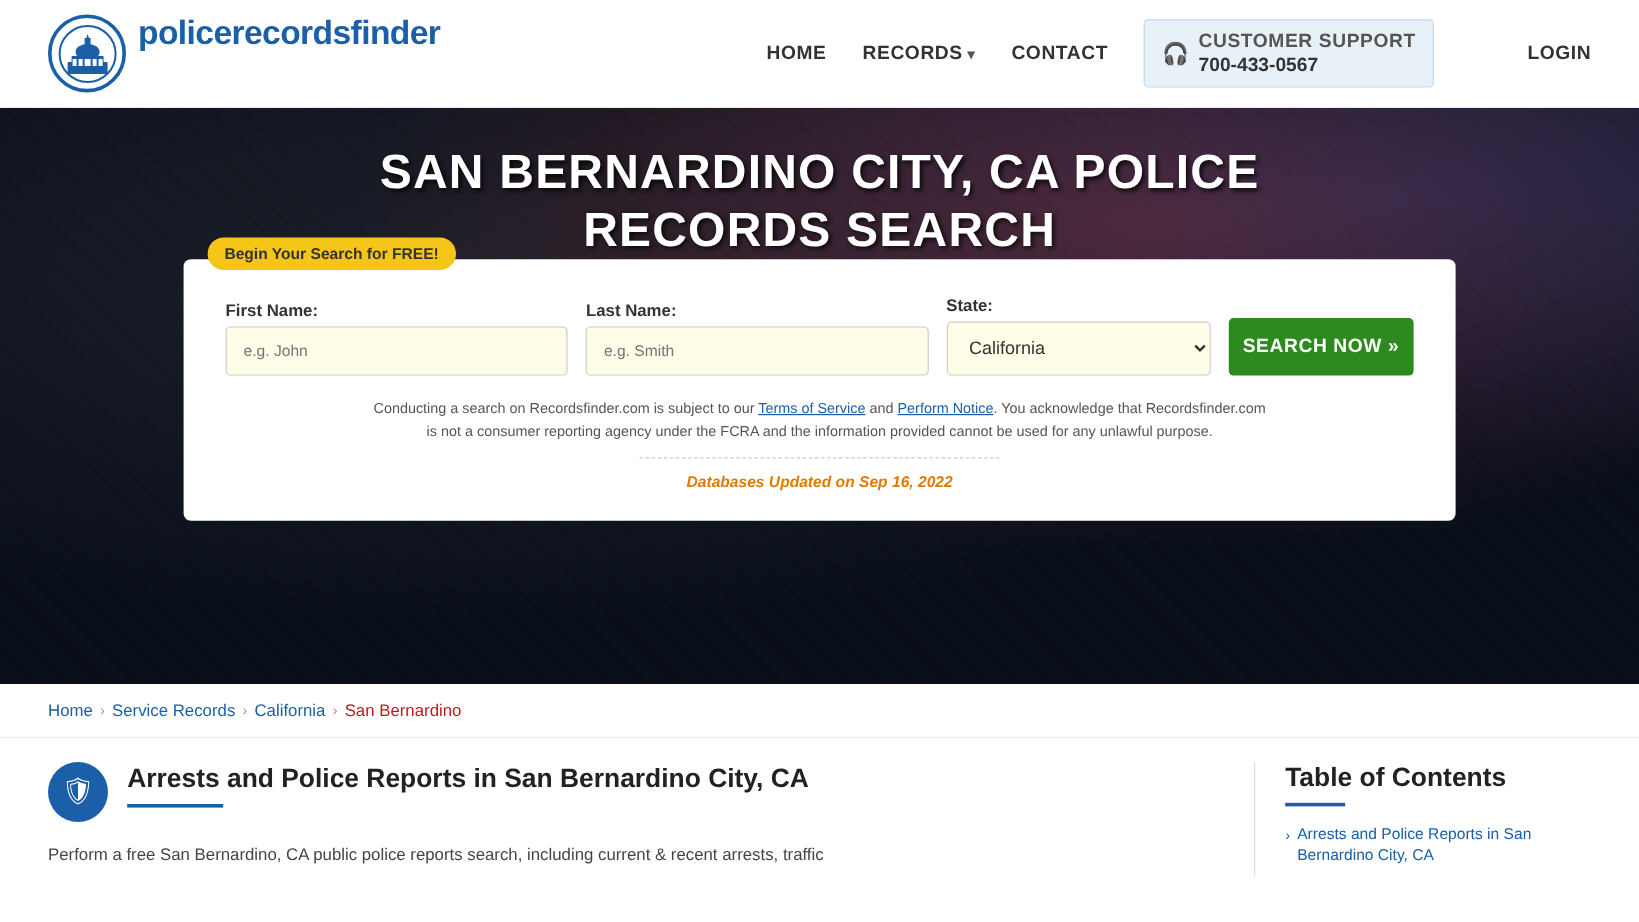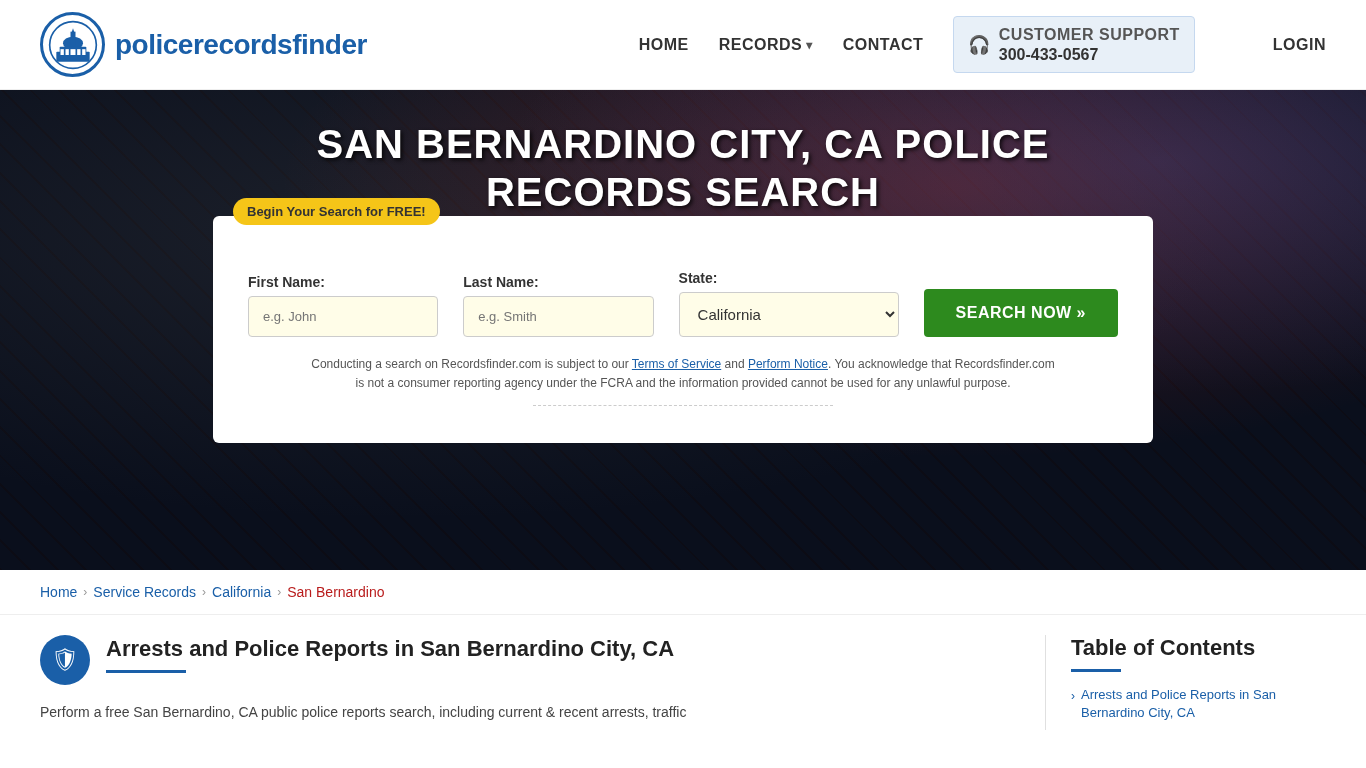--- a/index.html
+++ b/index.html
@@ -10,21 +10,21 @@
       background: #fff;
       display: flex;
       align-items: center;
       justify-content: space-between;
       padding: 10px 40px;
       border-bottom: 1px solid #eee;
       height: 90px;
     }
     .logo-area {
       display: flex;
-      align-items: center;
+      align-items: flex-start;
       gap: 10px;
     }
     .logo-circle {
       width: 65px;
       height: 65px;
       border-radius: 50%;
       border: 3px solid #1a5fa8;
       background: #fff;
       display: flex;
       align-items: center;
@@ -145,42 +145,41 @@
       text-shadow: 2px 2px 4px rgba(0,0,0,0.8);
       letter-spacing: 1px;
       line-height: 1.2;
       max-width: 900px;
       z-index: 1;
     }
     .search-box {
       background: #fff;
       border-radius: 6px;
       padding: 30px 35px 25px;
-      width: 940px;
+      width: 1060px;
       max-width: 95%;
       z-index: 1;
       position: relative;
     }
     .free-badge {
       position: absolute;
       top: -18px;
       left: 20px;
       background: #f5c518;
       color: #333;
       font-size: 13px;
       font-weight: 700;
       padding: 6px 14px;
       border-radius: 20px;
     }
     .search-fields {
       display: flex;
       align-items: flex-end;
-      gap: 25px;
+      gap: 15px;
       margin-bottom: 18px;
-      margin-top: 24px;
     }
     .field-group {
       display: flex;
       flex-direction: column;
       gap: 6px;
     }
     .field-group label {
       font-size: 14px;
       font-weight: 600;
       color: #333;
@@ -205,21 +204,21 @@
       background: #fffde8;
       color: #333;
       width: 100%;
       cursor: pointer;
     }
     .search-now-btn {
       background: #2d8a1e;
       color: #fff;
       border: none;
       border-radius: 4px;
-      padding: 13px 32px;
+      padding: 13px 12px;
       font-size: 16px;
       font-weight: 700;
       cursor: pointer;
       letter-spacing: 0.5px;
       white-space: nowrap;
       height: 48px;
     }
     .disclaimer {
       font-size: 12px;
       color: #555;
@@ -388,21 +387,21 @@
     <a class="nav-link" href="#">HOME</a>
     <a class="nav-link records-link" href="#">
       <span>RECORDS</span>
       <span class="chevron-down">▾</span>
     </a>
     <a class="nav-link" href="#">CONTACT</a>
     <div class="customer-support-box">
       <span class="headphone-icon">🎧</span>
       <div class="support-text">
         <span class="support-label">CUSTOMER SUPPORT</span>
-        <span class="support-number">300-433-0567</span>
+        <span class="support-number">700-433-0567</span>
       </div>
     </div>
     <a class="login-btn" href="#">LOGIN</a>
   </nav>
 </header>
 
 <section class="hero">
   <h1 class="hero-title">SAN BERNARDINO CITY, CA POLICE RECORDS SEARCH</h1>
 
   <div class="search-box">
@@ -421,20 +420,23 @@
         <label>State:</label>
         <select class="state-select"><option value="Alabama">Alabama</option><option value="Alaska">Alaska</option><option value="Arizona">Arizona</option><option value="Arkansas">Arkansas</option><option value="California" selected="">California</option><option value="Colorado">Colorado</option><option value="Connecticut">Connecticut</option><option value="Delaware">Delaware</option><option value="Florida">Florida</option><option value="Georgia">Georgia</option><option value="Hawaii">Hawaii</option><option value="Idaho">Idaho</option><option value="Illinois">Illinois</option><option value="Indiana">Indiana</option><option value="Iowa">Iowa</option><option value="Kansas">Kansas</option><option value="Kentucky">Kentucky</option><option value="Louisiana">Louisiana</option><option value="Maine">Maine</option><option value="Maryland">Maryland</option><option value="Massachusetts">Massachusetts</option><option value="Michigan">Michigan</option><option value="Minnesota">Minnesota</option><option value="Mississippi">Mississippi</option><option value="Missouri">Missouri</option><option value="Montana">Montana</option><option value="Nebraska">Nebraska</option><option value="Nevada">Nevada</option><option value="New Hampshire">New Hampshire</option><option value="New Jersey">New Jersey</option><option value="New Mexico">New Mexico</option><option value="New York">New York</option><option value="North Carolina">North Carolina</option><option value="North Dakota">North Dakota</option><option value="Ohio">Ohio</option><option value="Oklahoma">Oklahoma</option><option value="Oregon">Oregon</option><option value="Pennsylvania">Pennsylvania</option><option value="Rhode Island">Rhode Island</option><option value="South Carolina">South Carolina</option><option value="South Dakota">South Dakota</option><option value="Tennessee">Tennessee</option><option value="Texas">Texas</option><option value="Utah">Utah</option><option value="Vermont">Vermont</option><option value="Virginia">Virginia</option><option value="Washington">Washington</option><option value="West Virginia">West Virginia</option><option value="Wisconsin">Wisconsin</option><option value="Wyoming">Wyoming</option></select>
       </div>
       <button class="search-now-btn">SEARCH NOW »</button>
     </div>
 
     <p class="disclaimer">
       Conducting a search on Recordsfinder.com is subject to our <a href="#">Terms of Service</a> and <a href="#">Perform Notice</a>. You acknowledge that Recordsfinder.com is not a consumer reporting agency under the FCRA and the information provided cannot be used for any unlawful purpose.
     </p>
     <hr class="divider">
+    <div class="db-updated">
+      <span>Databases Updated on</span>&nbsp;<span>Sep 16, 2022</span>
+    </div>
   </div>
 </section>
 
 <nav class="breadcrumb">
   <a href="#">Home</a>
   <span class="breadcrumb-sep">›</span>
   <a href="#">Service Records</a>
   <span class="breadcrumb-sep">›</span>
   <a href="#">California</a>
   <span class="breadcrumb-sep">›</span>

